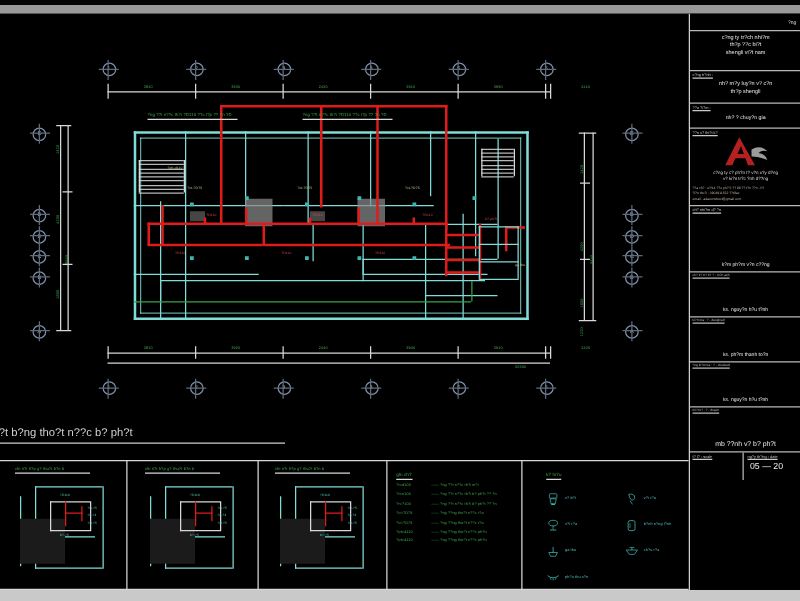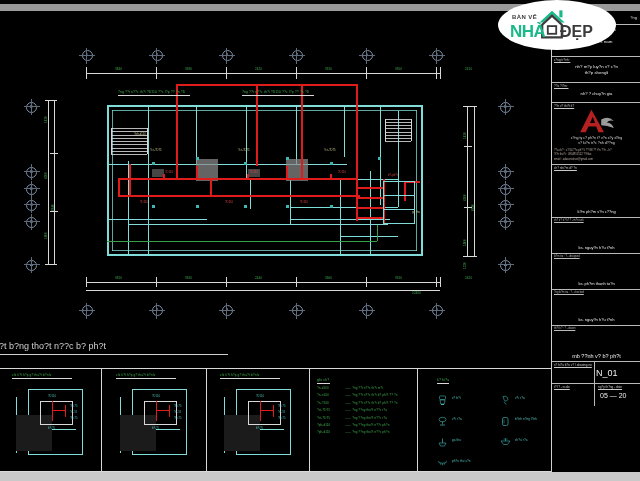--- a/index.html
+++ b/index.html
@@ -500,44 +500,24 @@
         </div>
         <div class="tb-row" style="height:36px;">
           <div style="position:absolute;left:2px;top:1px;font-size:2.6px;color:#b9b9b9;text-decoration:underline;white-space:nowrap;">?ng ki?m tra : ? - checked</div>
           <div style="position:absolute;left:0;top:27px;width:100%;text-align:center;font-size:4px;color:#ededed;white-space:nowrap;">ks. nguy?n h?u t?nh</div>
         </div>
         <div class="tb-row" style="height:36px;">
           <div style="position:absolute;left:2px;top:1px;font-size:2.6px;color:#b9b9b9;text-decoration:underline;white-space:nowrap;">thi?t k? : ? - drawn</div>
           <div style="position:absolute;left:0;top:27px;width:100%;text-align:center;font-size:5.5px;color:#ededed;white-space:nowrap;">mb ??nh v? b? ph?t</div>
         </div>
       </div>
-    <div class="tb-row" style="height:22px;">
-      <div class="tb-lbl" style="width:40px;">s? hi?u b?n v? / drawing no</div>
-      <div style="position:absolute;left:44px;top:6px;font-size:9px;color:#f0f0f0;">N_01</div>
-      <div style="position:absolute;left:42px;top:0;width:0.6px;height:100%;background:#b8b8b8;"></div>
-    </div>
     <div class="tb-row" style="height:22px;border-bottom:none;">
       <div class="tb-lbl">t? l? - scale</div>
       <div class="tb-lbl" style="left:46px;">ng?y th?ng - date</div>
       <div style="position:absolute;left:48px;top:8px;font-size:7px;color:#eee;">05 — 20</div>
       <div style="position:absolute;left:42px;top:0;width:0.6px;height:100%;background:#b8b8b8;"></div>
     </div>
   </div>
 
-  <div class="logo-badge">
-    <div class="logo-inner">
-      <div class="logo-banve">BẢN VẼ</div>
-      <div class="logo-house">
-        <svg viewBox="0 0 40 42" width="28" height="30" aria-hidden="true">
-          <path d="M20 2 L38 19 L33 19 L20 7 L7 19 L2 19 Z" fill="#19b98a"></path>
-          <path d="M20 9 L34 22 L34 40 L6 40 L6 22 Z" fill="none" stroke="#3b3b3b" stroke-width="3.2"></path>
-          <rect x="14" y="24" width="12" height="11" fill="none" stroke="#3b3b3b" stroke-width="2.6"></rect>
-          <rect x="30.5" y="1.5" width="4.5" height="10" fill="#19b98a"></rect>
-        </svg>
-      </div>
-      <div class="logo-nha">NHÀ</div>
-      <div class="logo-dep">ĐẸP</div>
-    </div>
-  </div>
 
 
   <div class="bottom-strip"></div>
 </div>
 
 </body></html>

